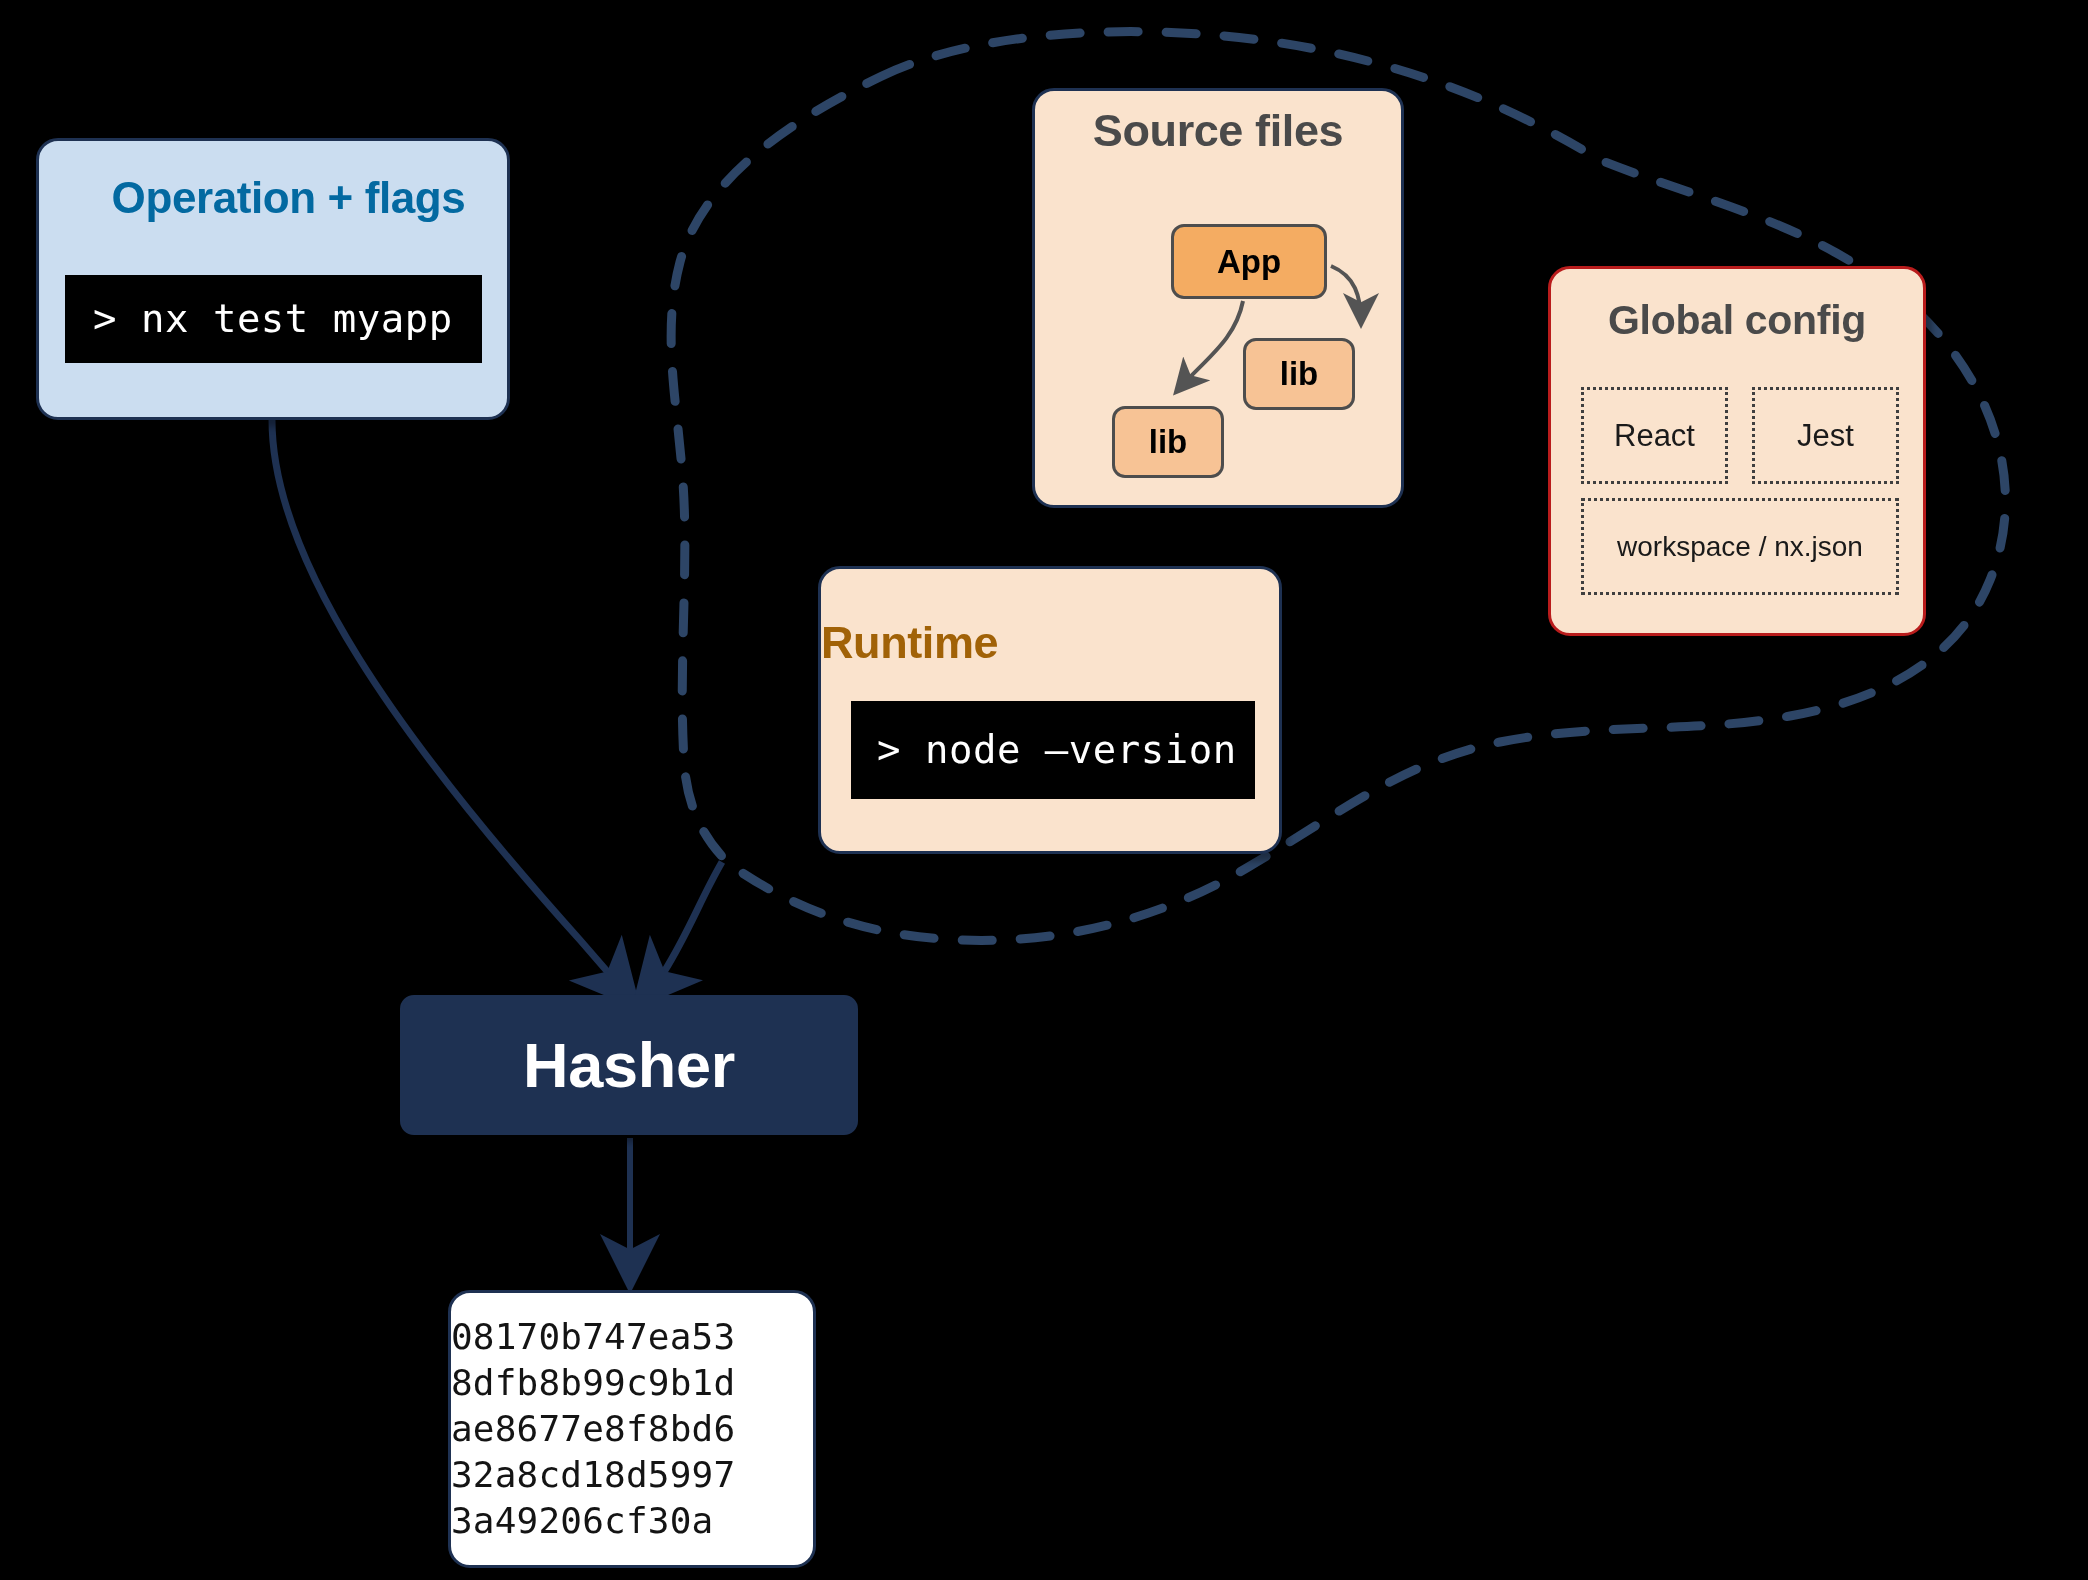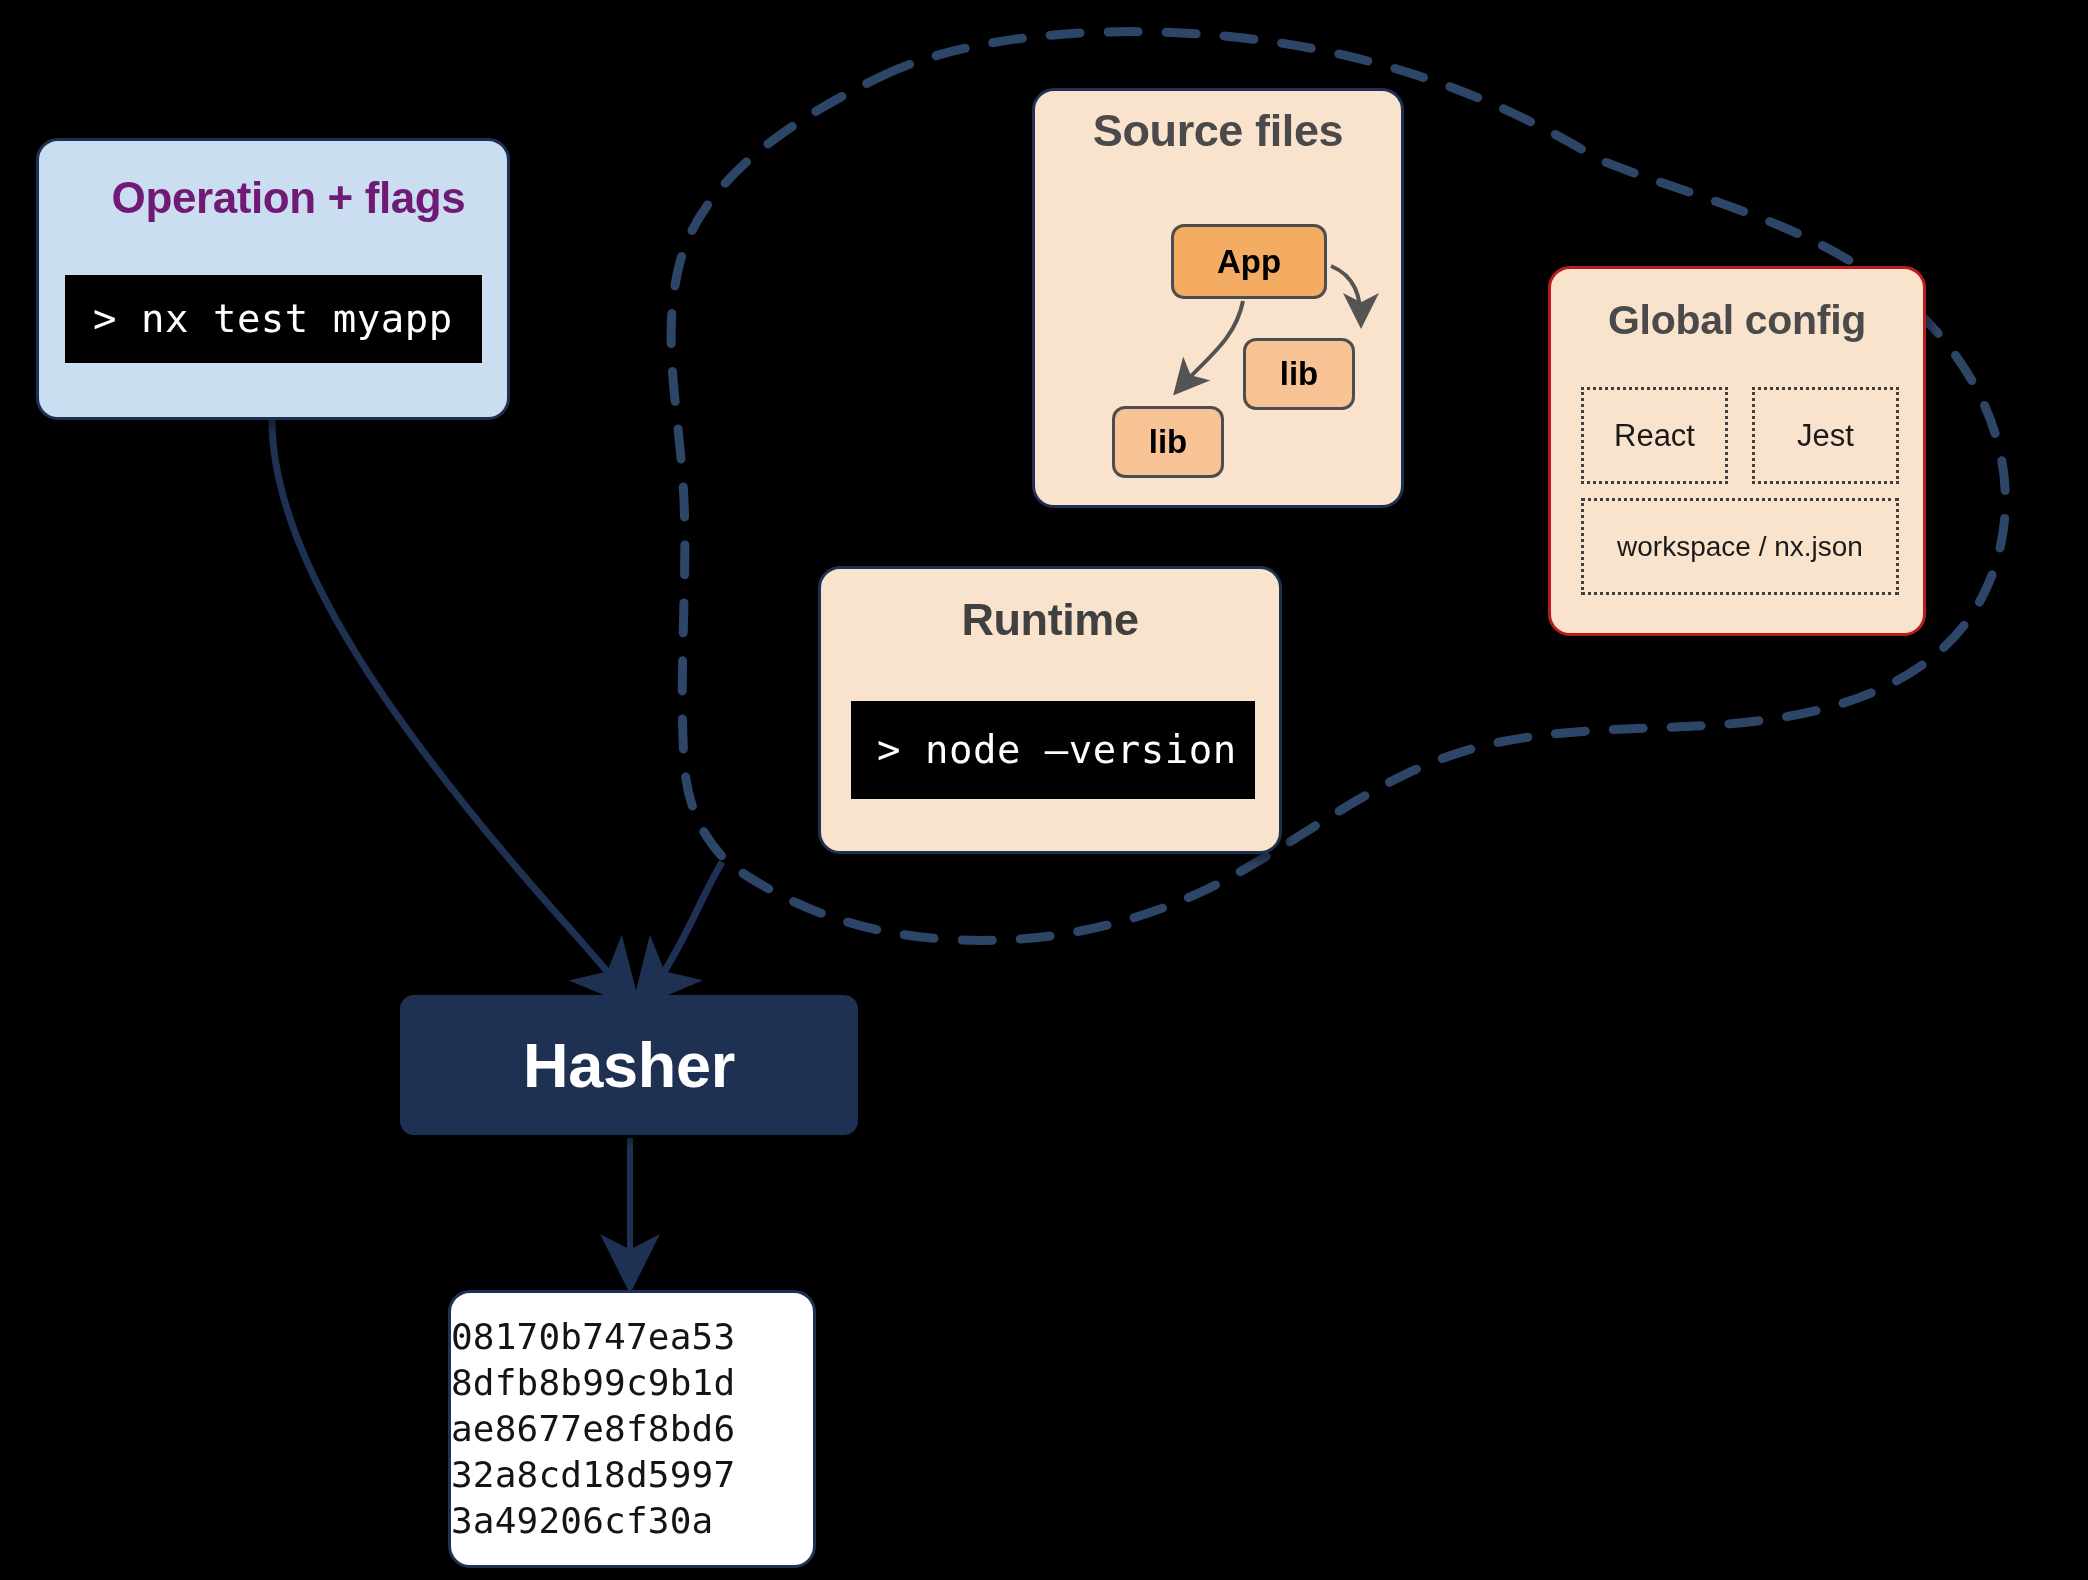--- a/index.html
+++ b/index.html
@@ -39,21 +39,21 @@
     top: 138px;
     width: 474px;
     height: 282px;
     background: #cbddf0;
     border: 3px solid #1e3152;
     border-radius: 22px;
     box-shadow: 6px 7px 7px rgba(0,0,0,0.35);
   }
   .op-title {
     text-align: center;
-    color: #701a75;
+    color: #0369a1;
     font-size: 44px;
     font-weight: bold;
     letter-spacing: -0.4px;
     padding-top: 32px;
     margin-left: 31px;
   }
   .term {
     background: #000000;
     color: #ffffff;
     font-family: "DejaVu Sans Mono", "Liberation Mono", monospace;
@@ -182,26 +182,25 @@
     left: 818px;
     top: 566px;
     width: 464px;
     height: 288px;
     background: #fae3cd;
     border: 3px solid #1e3152;
     border-radius: 22px;
     box-shadow: 6px 7px 7px rgba(0,0,0,0.35);
   }
   .rt-title {
-    text-align: center;
-    color: #404040;
+    color: #a16207;
     font-size: 45px;
     font-weight: bold;
     letter-spacing: -0.4px;
-    padding-top: 25px;
+    padding-top: 48px;
   }
   .rt-term {
     position: absolute;
     left: 30px;
     top: 132px;
     width: 404px;
     height: 98px;
     display: flex;
     align-items: center;
     padding-left: 26px;

